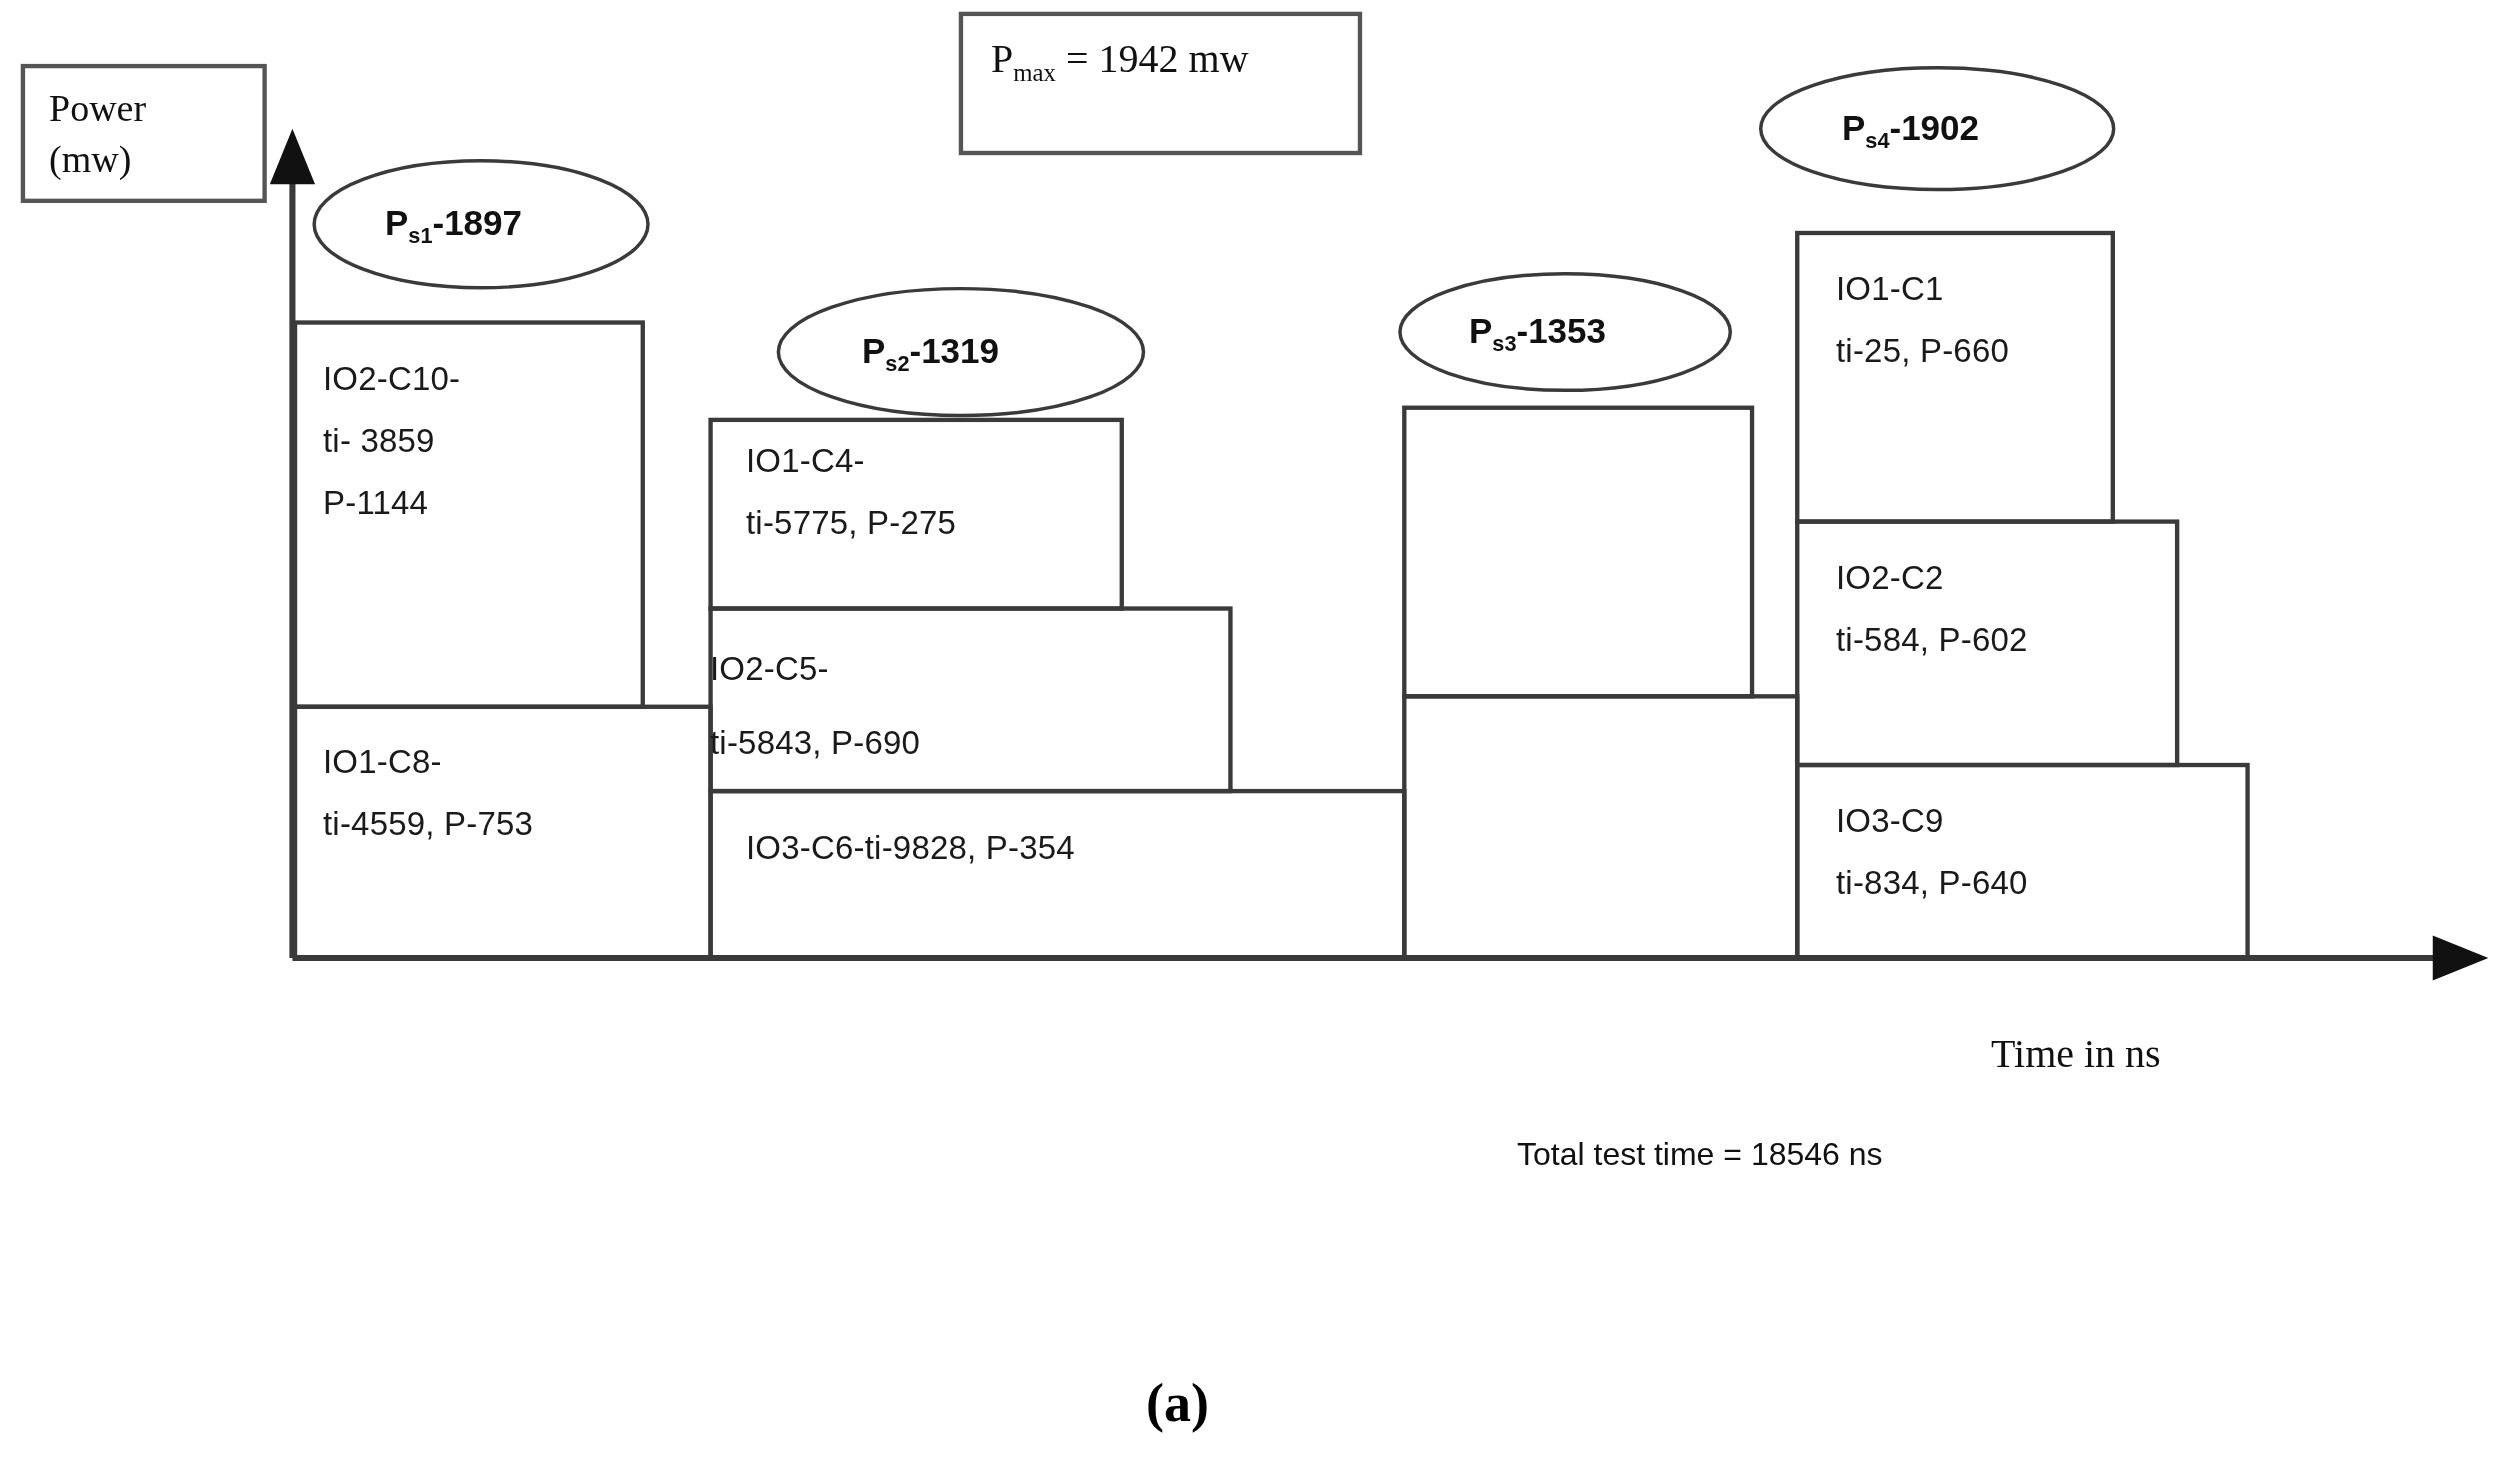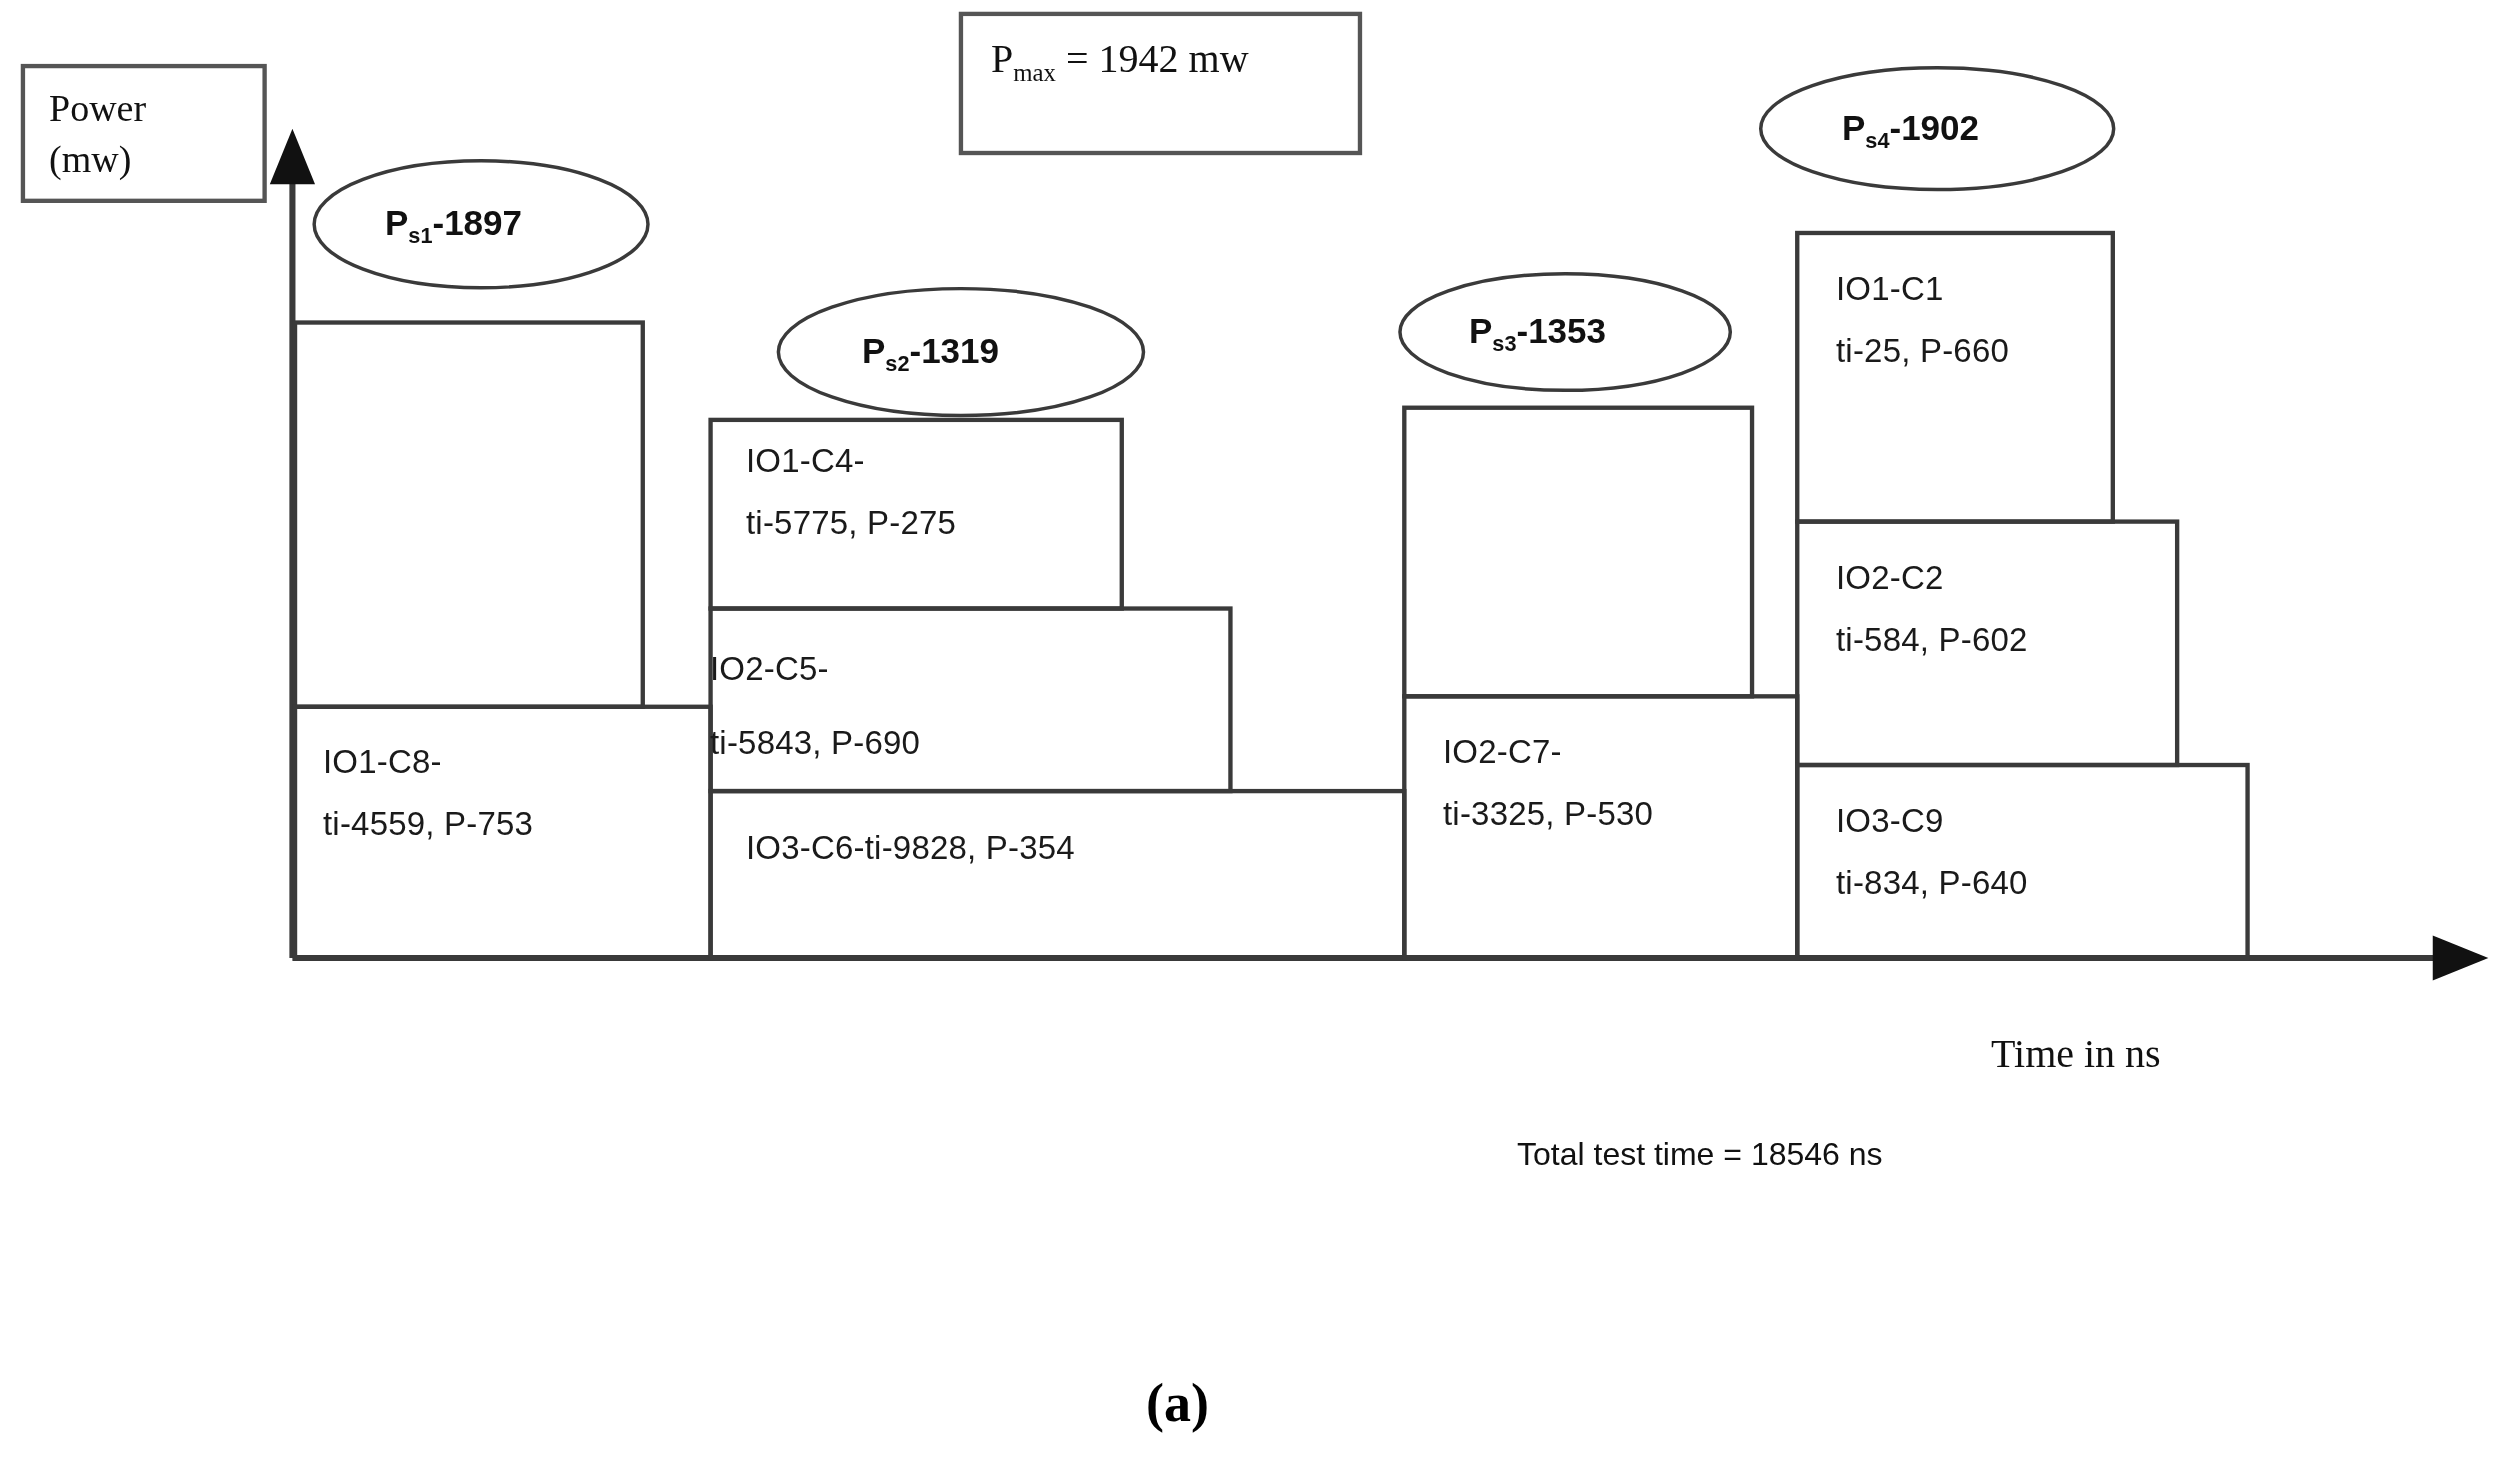--- a/index.html
+++ b/index.html
@@ -187,20 +187,25 @@
   </div>
 
   <div class="txt ellipse-text" style="left:1469px; top:311px;">
     <span>P</span><sub>s3</sub><span>-1353</span>
   </div>
 
   <div class="txt ellipse-text" style="left:1842px; top:108px;">
     <span>P</span><sub>s4</sub><span>-1902</span>
   </div>
 
+  <div class="txt bar-text" style="left:323px; top:360px;">
+    <div>IO2-C10-</div>
+    <div style="margin-top:24px;">ti- 3859</div>
+    <div style="margin-top:24px;">P-1144</div>
+  </div>
 
   <div class="txt bar-text" style="left:323px; top:743px;">
     <div>IO1-C8-</div>
     <div style="margin-top:24px;">ti-4559, P-753</div>
   </div>
 
   <div class="txt bar-text" style="left:746px; top:442px;">
     <div>IO1-C4-</div>
     <div style="margin-top:24px;">ti-5775, P-275</div>
   </div>
@@ -208,24 +213,20 @@
   <div class="txt bar-text" style="left:710px; top:650px;">
     <div>IO2-C5-</div>
     <div style="margin-top:36px;">ti-5843, P-690</div>
   </div>
 
   <div class="txt bar-text" style="left:746px; top:829px;">
     <div>IO3-C6-ti-9828, P-354</div>
   </div>
 
 
-  <div class="txt bar-text" style="left:1443px; top:733px;">
-    <div>IO2-C7-</div>
-    <div style="margin-top:24px;">ti-3325, P-530</div>
-  </div>
 
   <div class="txt bar-text" style="left:1836px; top:270px;">
     <div>IO1-C1</div>
     <div style="margin-top:24px;">ti-25, P-660</div>
   </div>
 
   <div class="txt bar-text" style="left:1836px; top:559px;">
     <div>IO2-C2</div>
     <div style="margin-top:24px;">ti-584, P-602</div>
   </div>

